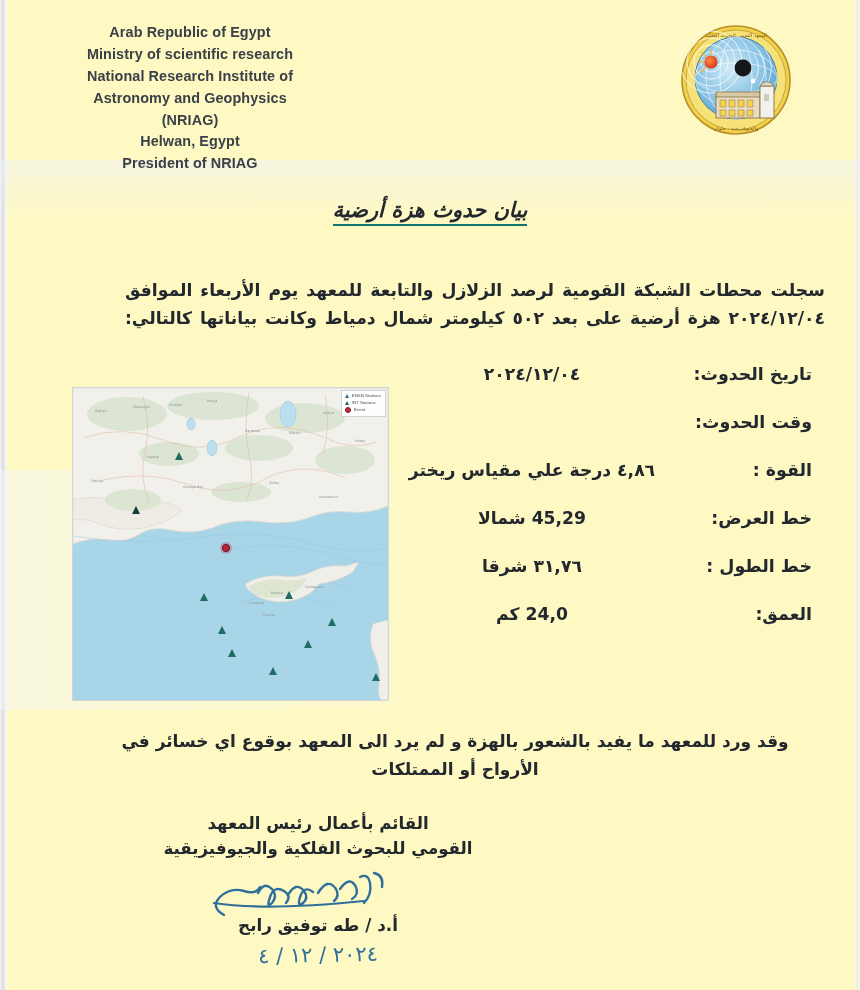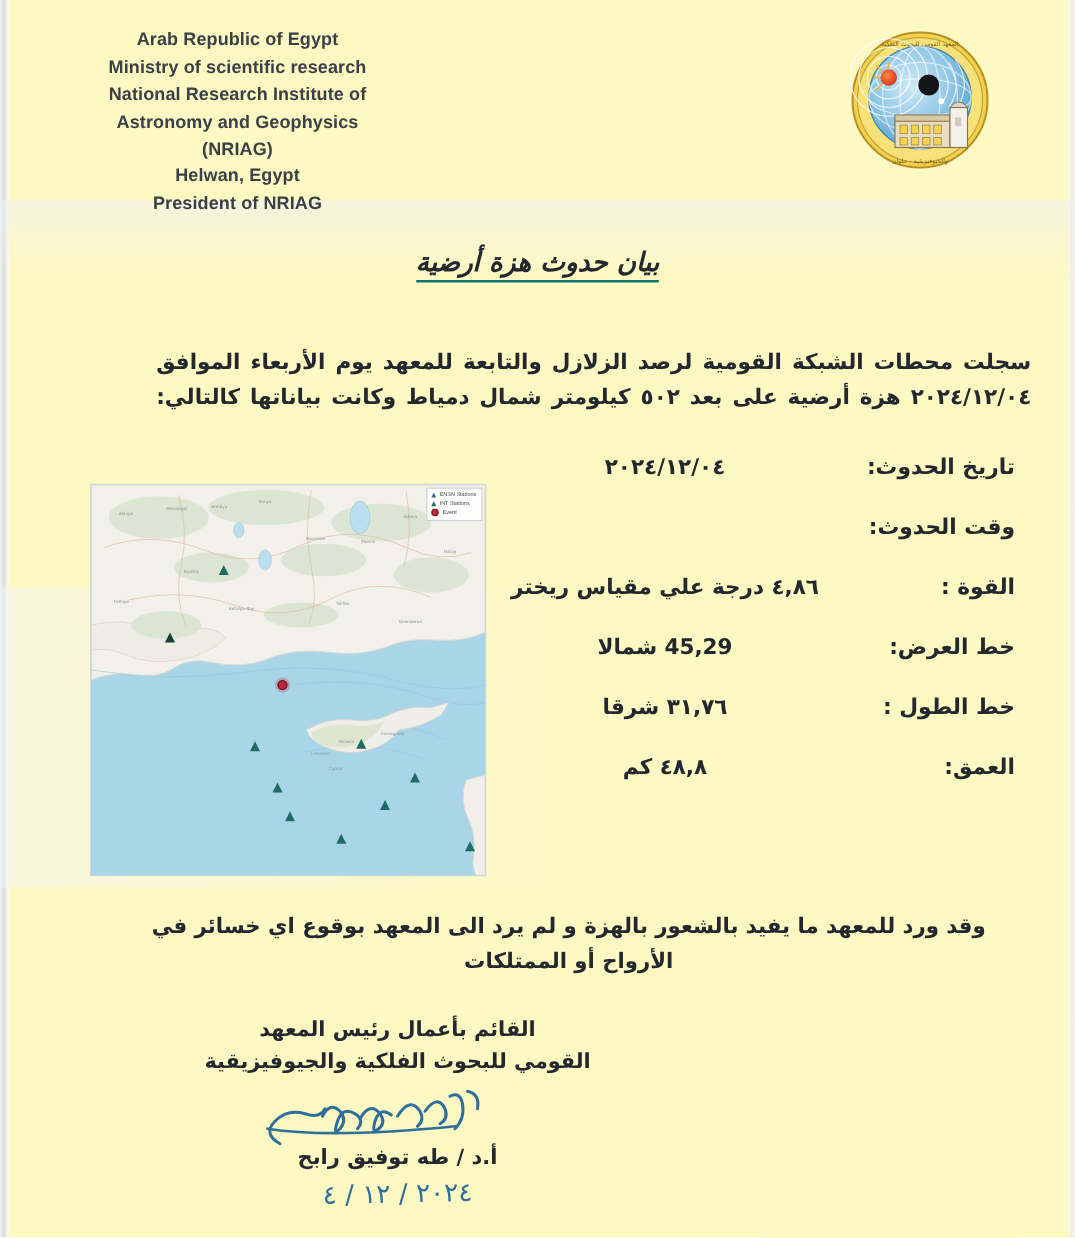--- a/index.html
+++ b/index.html
@@ -474,21 +474,21 @@
     <div class="data-row">
       <div class="data-label">خط العرض:</div>
       <div class="data-value">45,29 شمالا</div>
     </div>
     <div class="data-row">
       <div class="data-label">خط الطول :</div>
       <div class="data-value">٣١,٧٦ شرقا</div>
     </div>
     <div class="data-row">
       <div class="data-label">العمق:</div>
-      <div class="data-value">٤٨,٨ كم</div>
+      <div class="data-value">24,0 كم</div>
     </div>
   </div>
 
   <div class="closing">وقد ورد للمعهد ما يفيد بالشعور بالهزة و لم يرد الى المعهد  بوقوع اي خسائر في الأرواح أو الممتلكات</div>
 
   <div class="sig-block">
     <div class="sig-title">القائم بأعمال رئيس المعهد</div>
     <div class="sig-title">القومي للبحوث الفلكية والجيوفيزيقية</div>
 
     <div class="sig-graphic">

